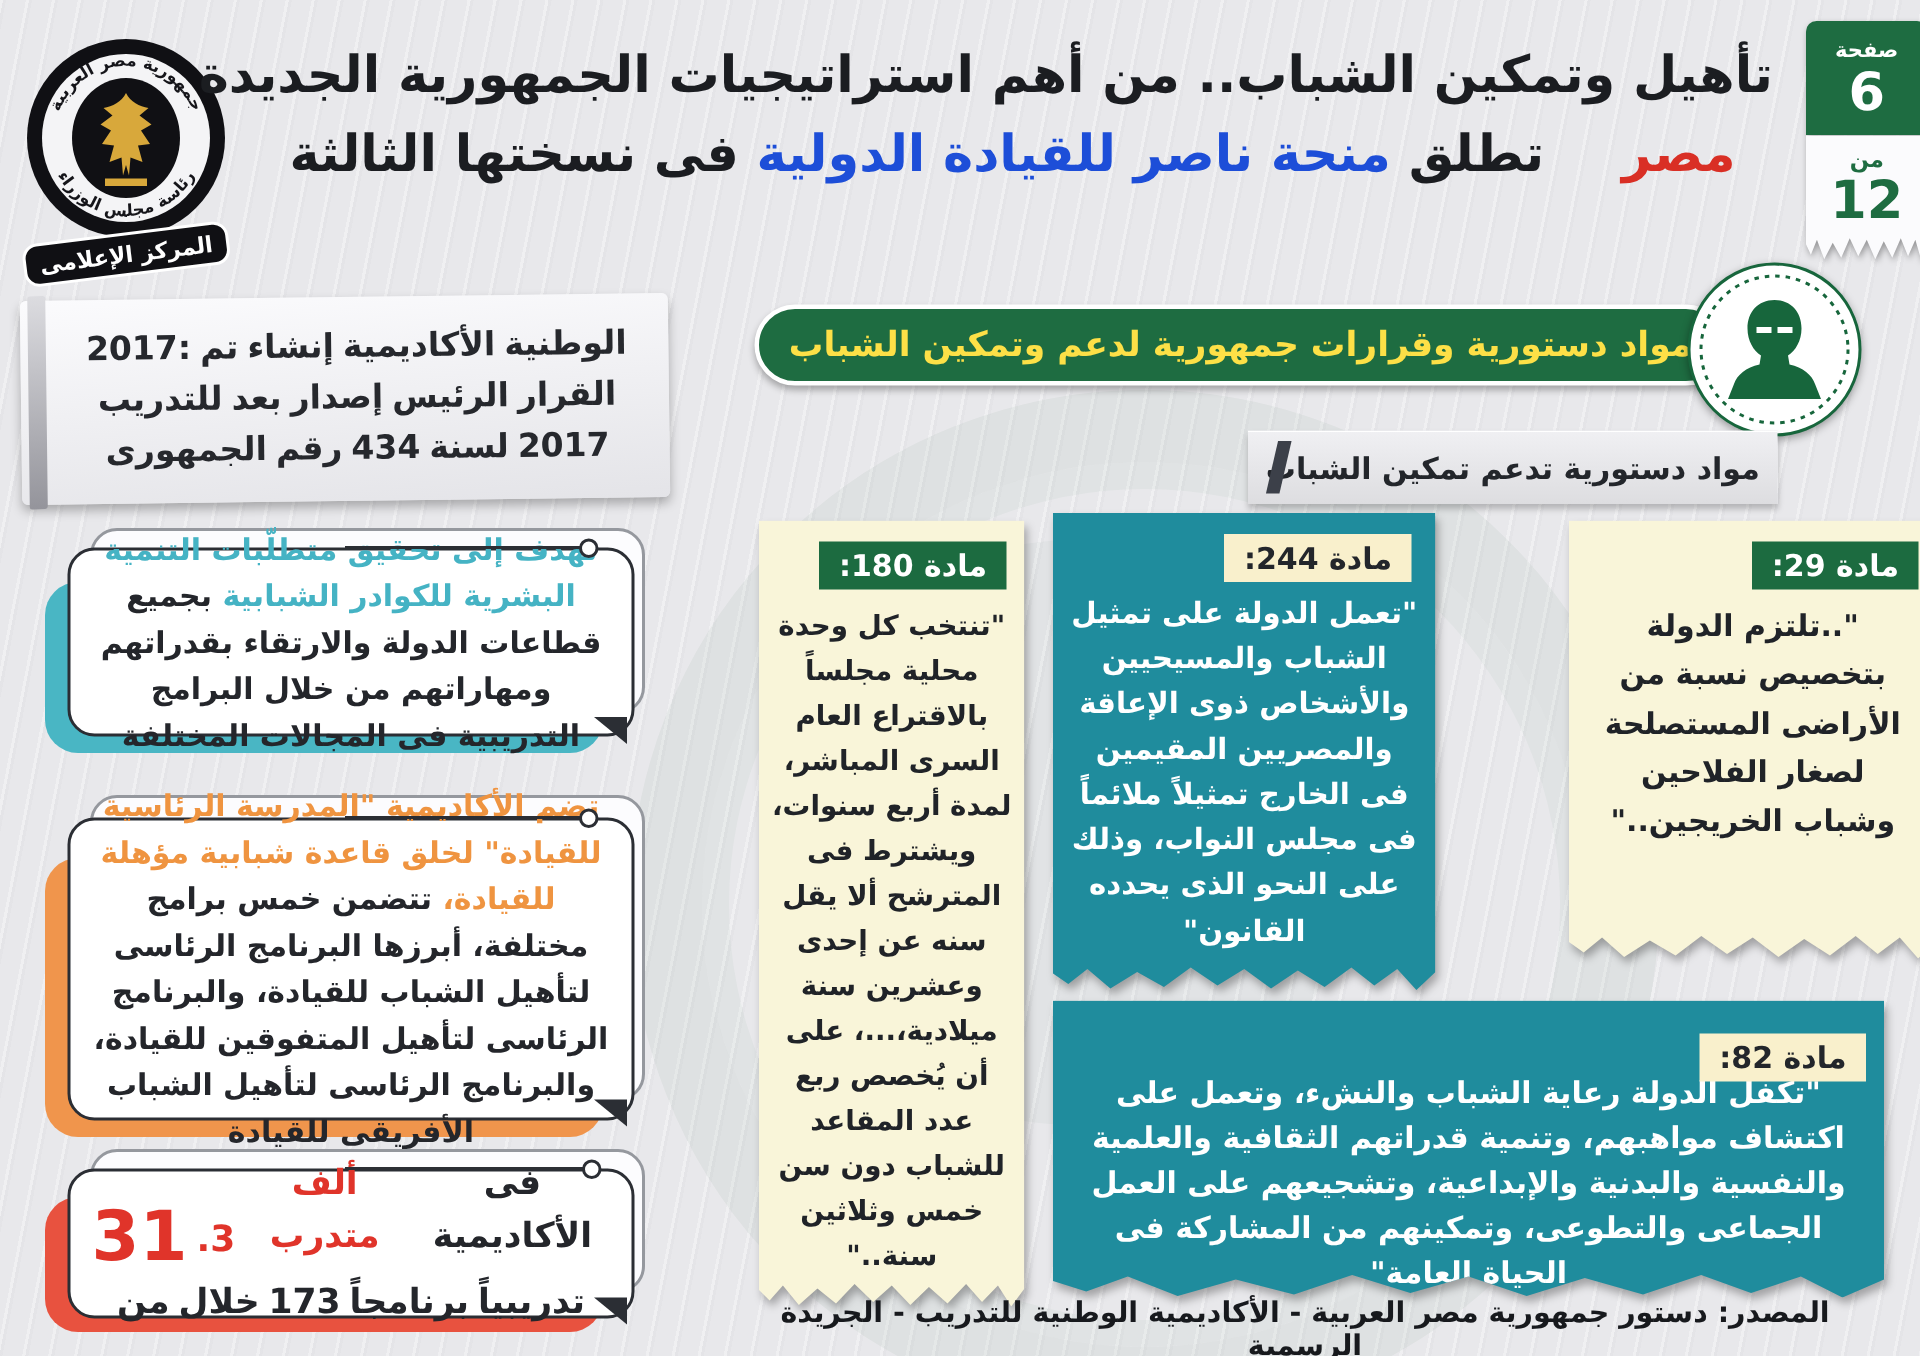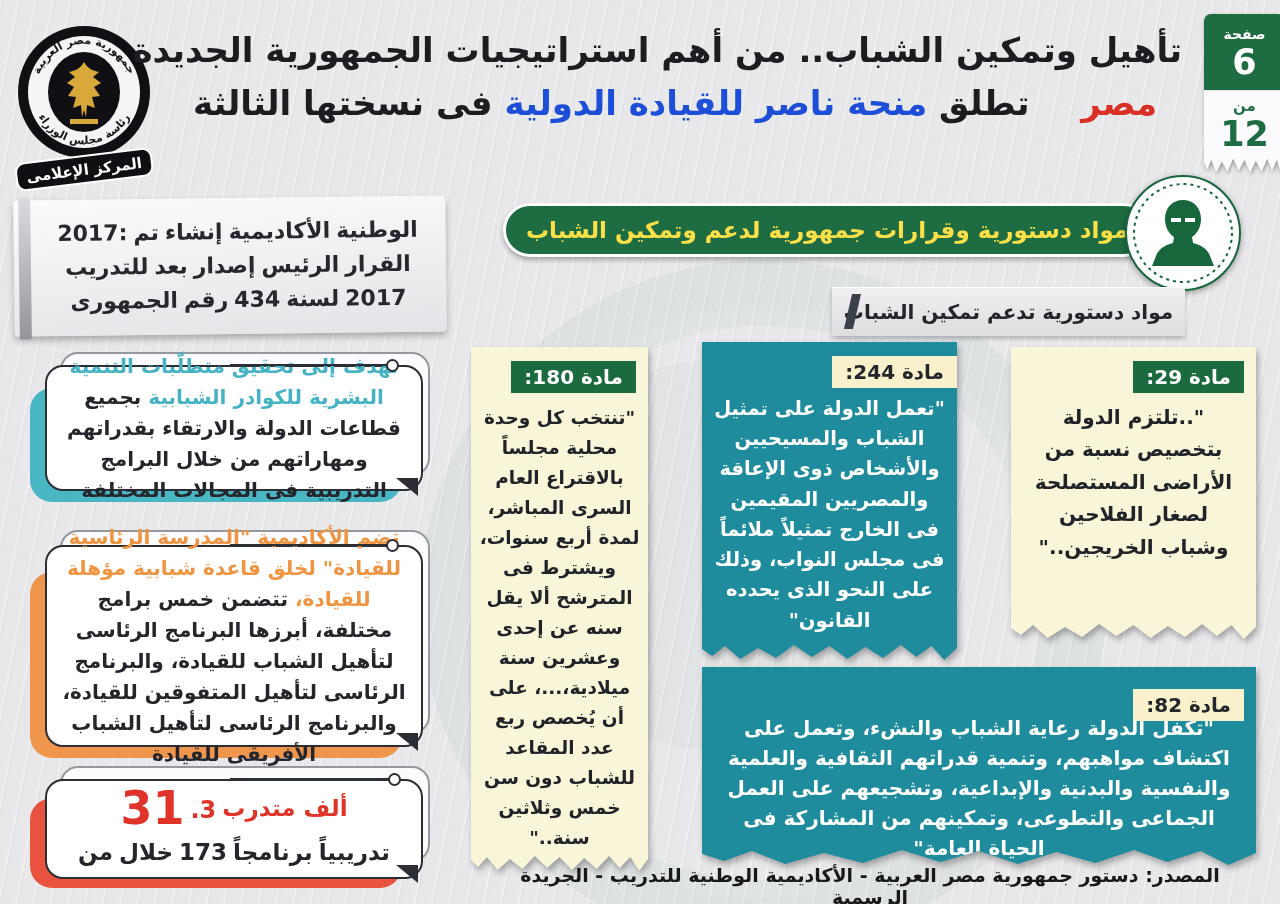--- a/index.html
+++ b/index.html
@@ -73,21 +73,21 @@
   .line2{font-size:23px;color:#24262b;margin-top:4px;}
 
   
   .torn-wrap{position:absolute;filter:drop-shadow(2px 4px 3px rgba(0,0,0,.3));}
   .torn{width:100%;height:100%;position:relative;box-sizing:border-box;
     clip-path:polygon(0 0,100% 0,100% calc(100% - 16px),95% calc(100% - 4px),90% calc(100% - 18px),
       84% calc(100% - 7px),78% calc(100% - 19px),71% calc(100% - 6px),64% calc(100% - 17px),
       57% calc(100% - 5px),50% calc(100% - 18px),43% calc(100% - 7px),36% calc(100% - 19px),
       29% calc(100% - 6px),22% calc(100% - 16px),15% calc(100% - 5px),9% calc(100% - 18px),
       4% calc(100% - 8px),0 calc(100% - 15px));}
-  .cream{background:#f9f5d9;}
+  .cream{background:#f9f5d9;margin-left:35px;}
   .tealbg{background:#1f8c9d;}
   .art-label{position:absolute;padding:4px 13px;font-size:20px;font-weight:800;direction:rtl;}
   .lab-green{background:#1c6b40;color:#fff;}
   .lab-cream{background:#f9f0cc;color:#23262b;}
   .art-body{direction:rtl;text-align:center;font-weight:800;}
   .art-body.dark{color:#202328;} .art-body.white{color:#fff;}
 
   .source{position:absolute;left:500px;top:864px;width:740px;text-align:center;direction:rtl;
     font-size:19px;font-weight:800;color:#17191d;}
 </style>
@@ -188,37 +188,38 @@
   <div class="tail-dot" style="left:386px;top:539px;"></div>
   <div class="ear" style="left:396px;top:733px;"></div>
 
   <div class="ghost" style="left:60px;top:766px;width:366px;height:92px;"></div>
   <div class="bk" style="left:30px;top:798px;width:372px;height:90px;background:#e8523f;"></div>
   <div class="bb" style="left:45px;top:779px;width:378px;height:100px;">
     <div class="num-row">
       <span class="num-big">31</span>
       <span class="num-dec">.3</span>
       <span class="num-word">ألف متدرب</span>
+      <span class="num-word num-black">فى الأكاديمية</span>
     </div>
     <div class="line2 w"><bdi>من</bdi><bdi>خلال</bdi><bdi>173</bdi><bdi>برنامجاً</bdi><bdi>تدريبياً</bdi></div>
   </div>
   <div class="tail-line" style="left:230px;top:778px;width:160px;"></div>
   <div class="tail-dot" style="left:388px;top:773px;"></div>
   <div class="ear" style="left:396px;top:865px;"></div>
 
   <div class="torn-wrap" style="left:471px;top:347px;width:177px;height:528px;">
     <div class="torn cream">
       <div class="art-label lab-green" style="top:14px;right:12px;">مادة 180:</div>
       <div class="art-body dark" style="padding:56px 8px 0;font-size:18.5px;line-height:1.62;">"تنتخب كل وحدة محلية مجلساً بالاقتراع العام السرى المباشر، لمدة أربع سنوات، ويشترط فى المترشح ألا يقل سنه عن إحدى وعشرين سنة ميلادية،...، على أن يُخصص ربع عدد المقاعد للشباب دون سن خمس وثلاثين سنة.."</div>
     </div>
   </div>
 
   <div class="torn-wrap" style="left:702px;top:342px;width:255px;height:322px;">
     <div class="torn tealbg">
-      <div class="art-label lab-cream" style="top:14px;right:0;">مادة 244:</div>
+      <div class="art-label lab-cream" style="top:14px;right:16px;">مادة 244:</div>
       <div class="art-body white" style="padding:52px 10px 0;font-size:19.5px;line-height:1.55;">"تعمل الدولة على تمثيل الشباب والمسيحيين والأشخاص ذوى الإعاقة والمصريين المقيمين فى الخارج تمثيلاً ملائماً فى مجلس النواب، وذلك على النحو الذى يحدده القانون"</div>
     </div>
   </div>
 
   <div class="torn-wrap" style="left:1011px;top:347px;width:245px;height:296px;">
     <div class="torn cream">
       <div class="art-label lab-green" style="top:14px;right:12px;">مادة 29:</div>
       <div class="art-body dark" style="padding:54px 22px 0;font-size:20px;line-height:1.62;">"..تلتزم الدولة بتخصيص نسبة من الأراضى المستصلحة لصغار الفلاحين وشباب الخريجين.."</div>
     </div>
   </div>

